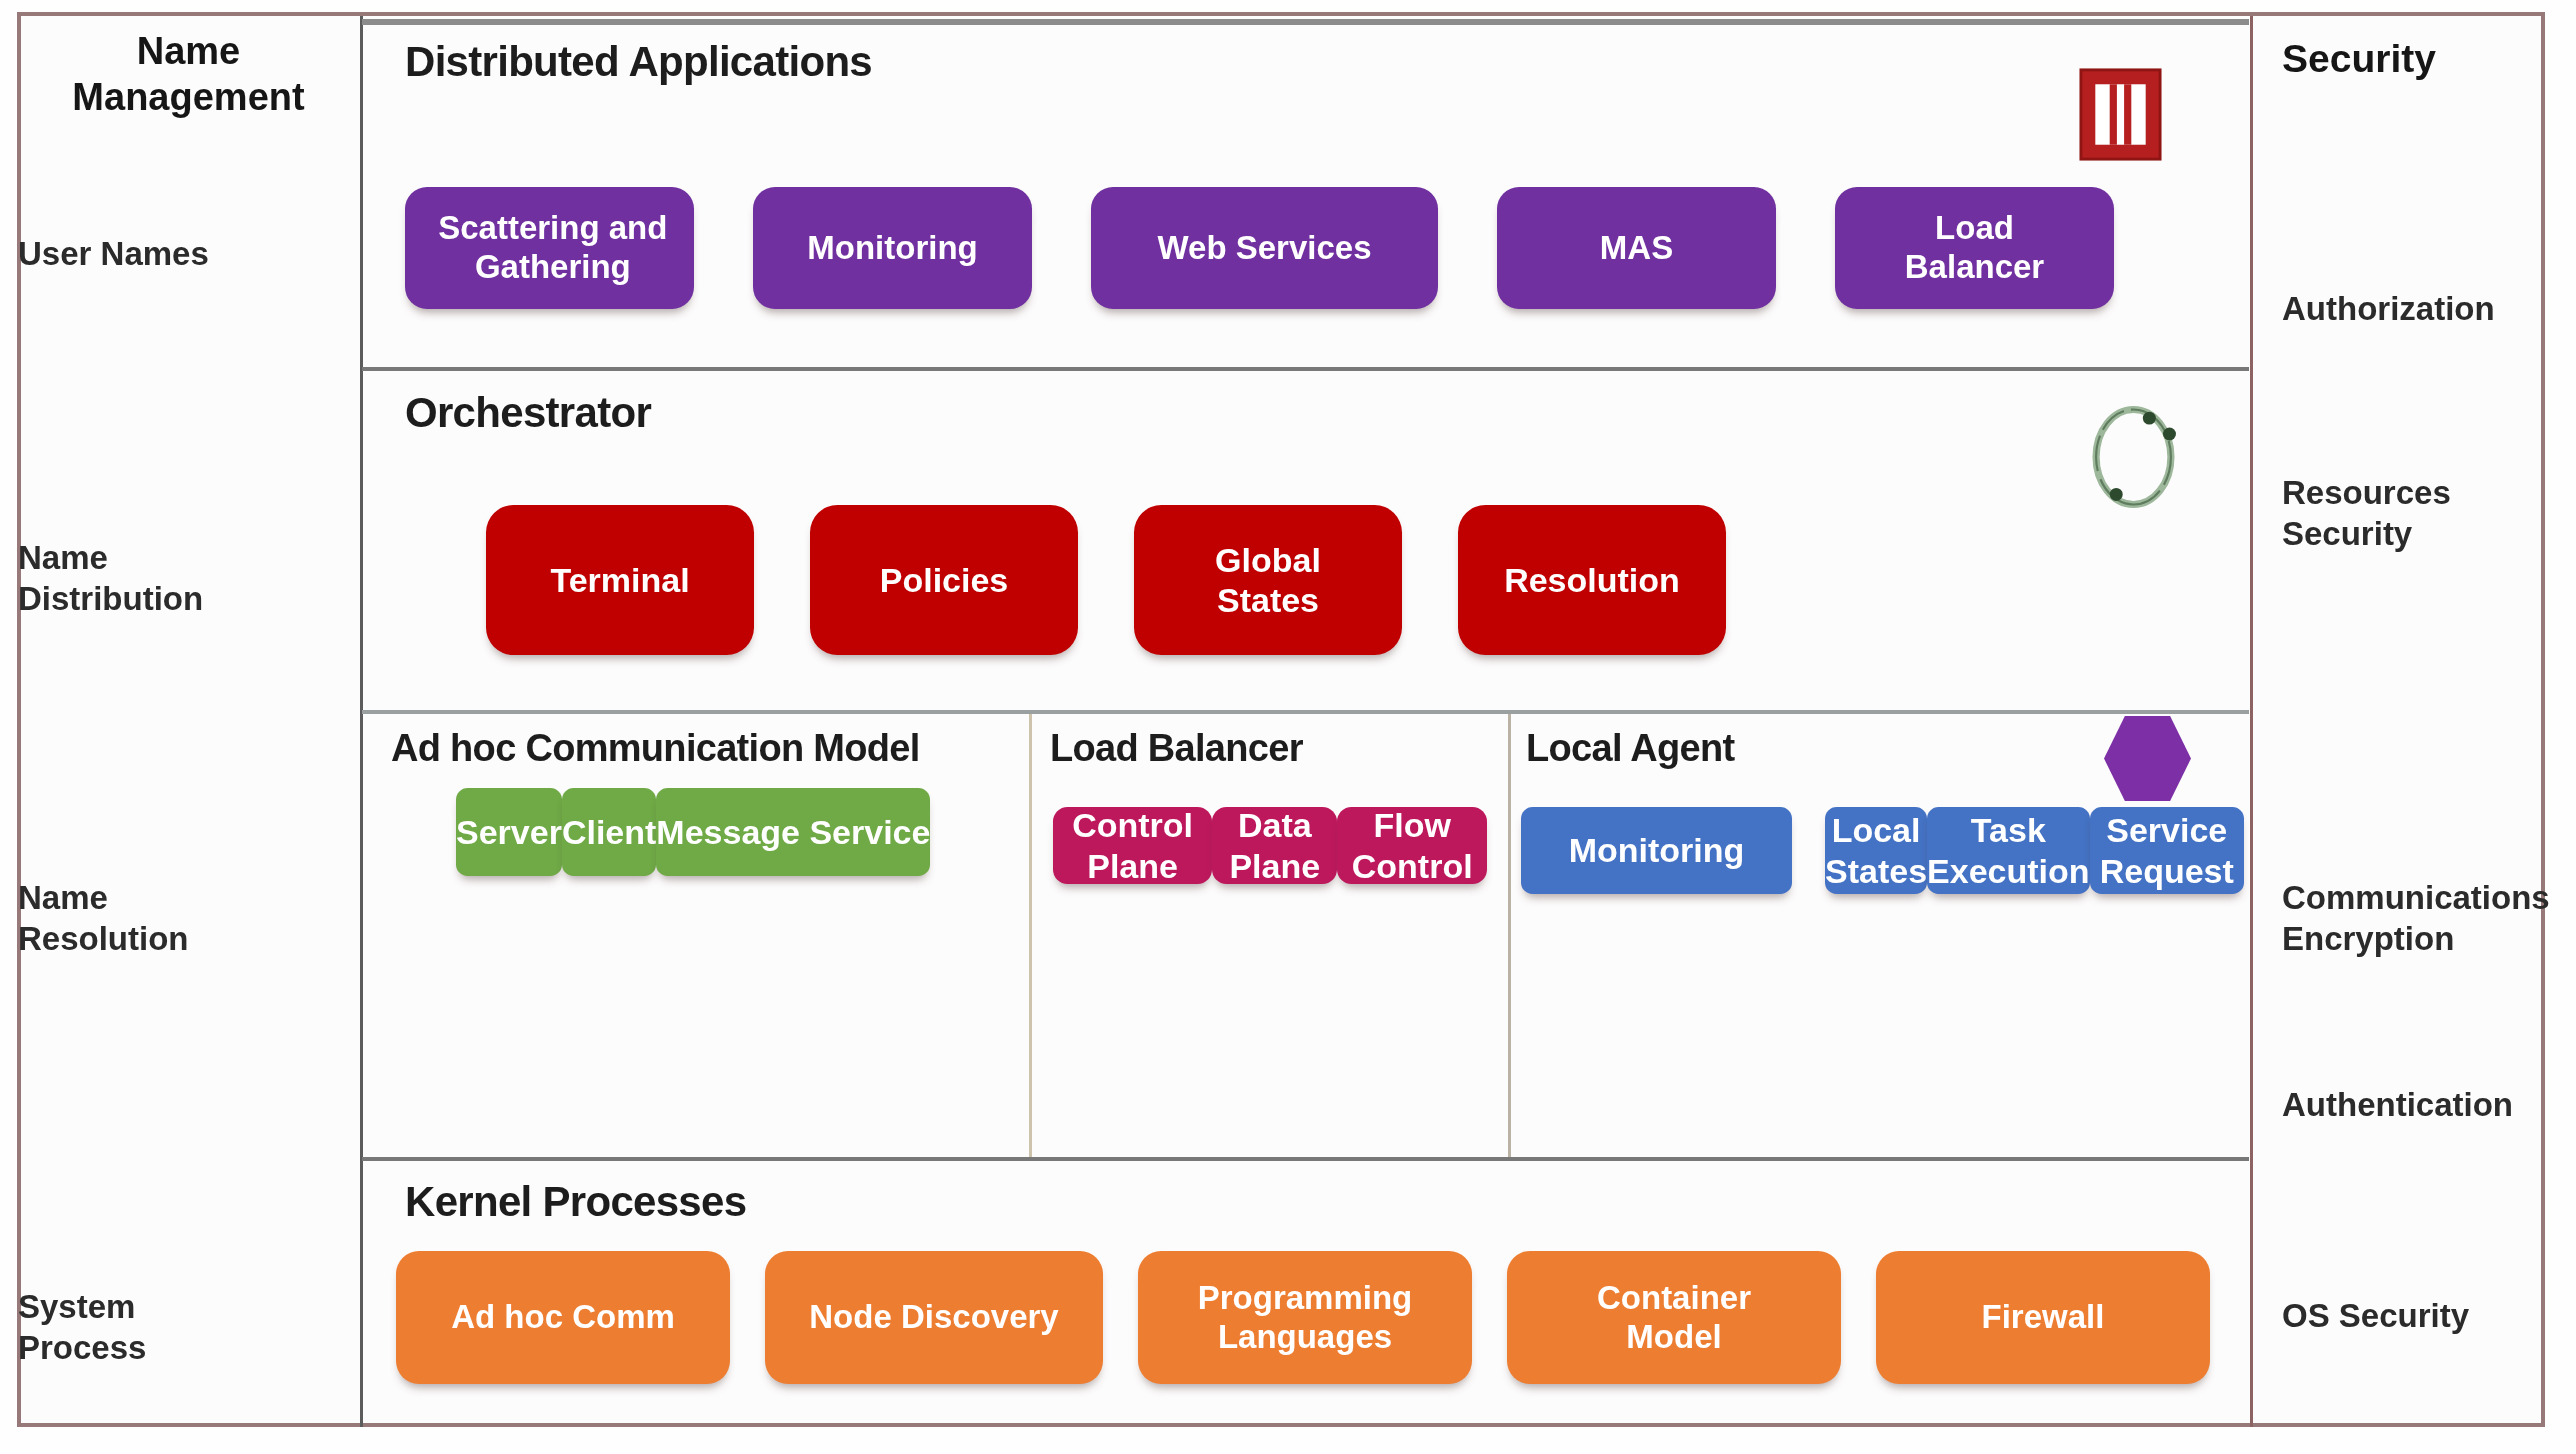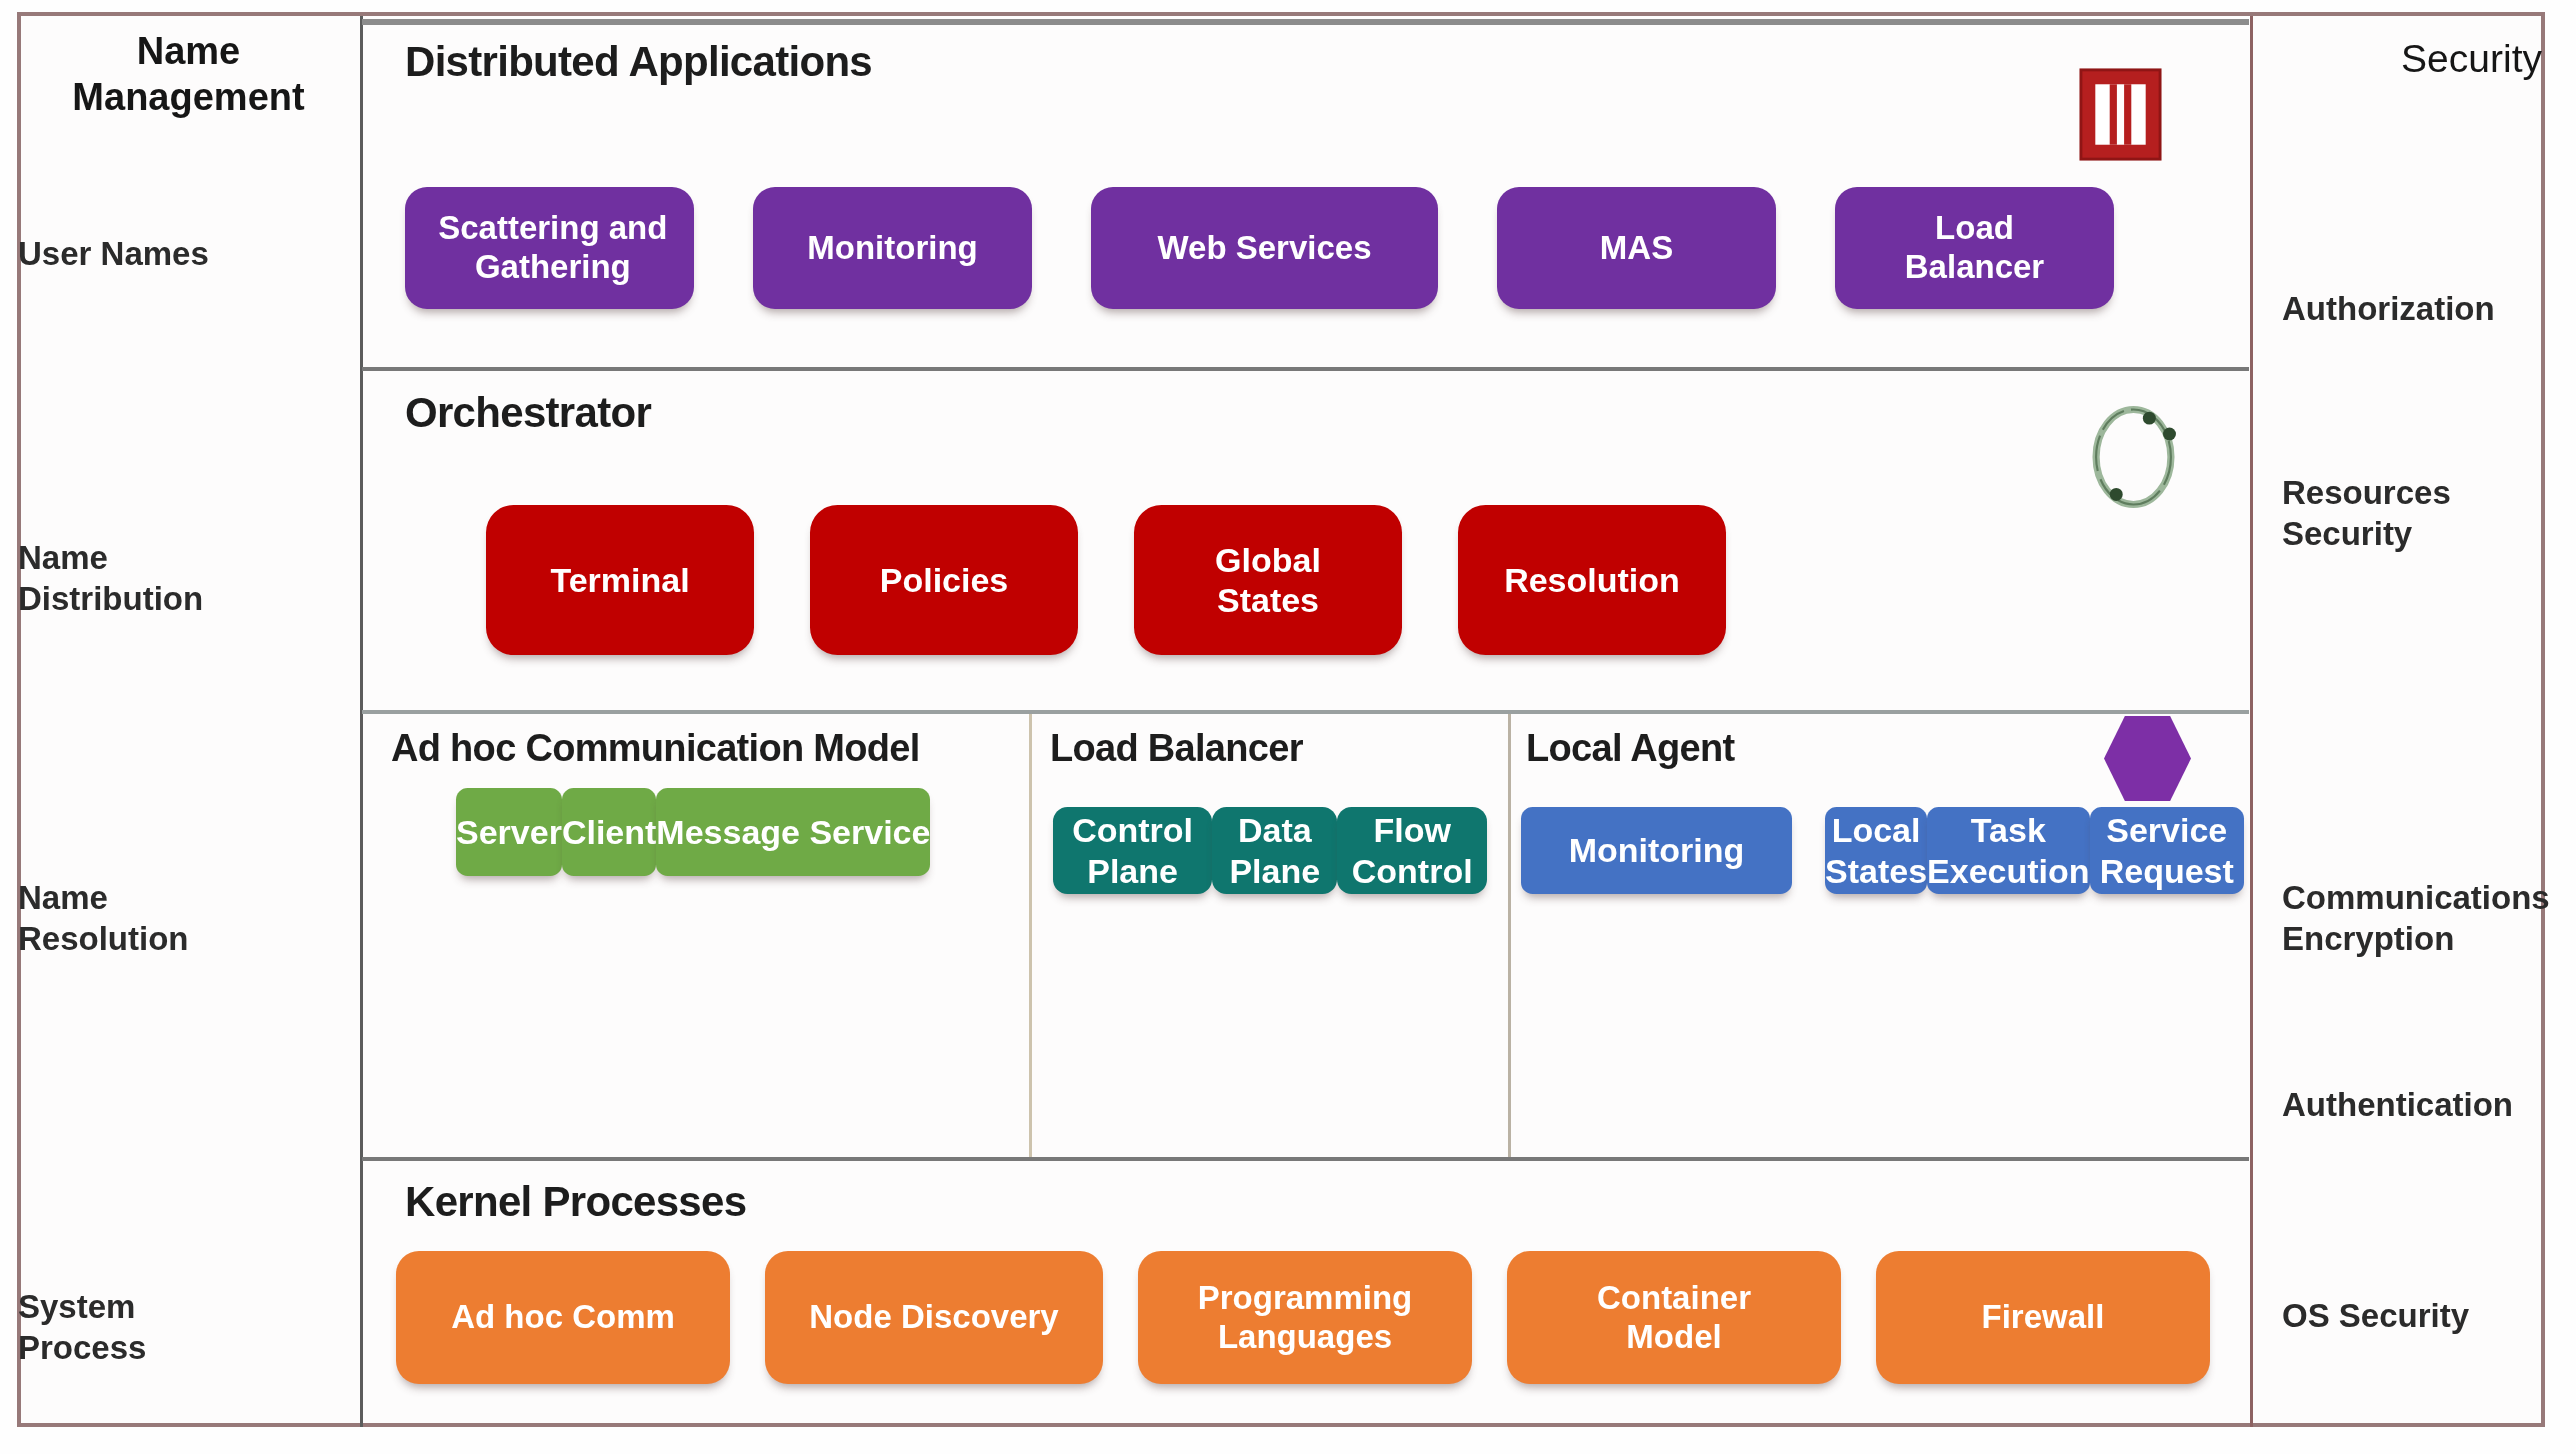--- a/index.html
+++ b/index.html
@@ -28,36 +28,36 @@
   .sec-title.small{font-size:38px;}
 
   
   .side-label{position:absolute;color:#2b2b2b;font-weight:600;font-size:33px;line-height:1.25;}
   .left-label{left:18px;width:341px;text-align:left;}
   .left-label .inner{display:inline-block;max-width:231px;}
   .left-title{left:18px;width:341px;text-align:center;font-size:38px;font-weight:700;color:#161616;line-height:1.2;}
   .left-title .inner{display:inline-block;max-width:239px;}
   .right-label{left:2253px;width:289px;padding-left:29px;box-sizing:border-box;text-align:left;}
   .right-label .inner{display:inline-block;max-width:217px;}
-  .right-title{font-size:39px;font-weight:400;color:#161616;text-align:right;}
+  .right-title{font-size:39px;font-weight:700;color:#161616;}
 
   
   .row{position:absolute;display:flex;align-items:stretch;}
   .stack{position:absolute;display:flex;flex-direction:row;}
   .box{display:flex;align-items:center;justify-content:center;text-align:center;
     color:#ffffff;font-weight:600;box-sizing:border-box;
     box-shadow:0 7.2px 10px -4.3px rgba(80,55,55,.45);}
   .box .lbl{display:inline-block;line-height:1.18;}
   .narrow .lbl{max-width:145px;}
   .narrow2 .lbl{max-width:170px;}
 
   .da-box{background:#7030a0;height:122px;border-radius:22px;font-size:33px;padding:0 17.4px;}
   .orc-box{background:#c00000;height:150px;border-radius:27.5px;font-size:34px;padding:0 14.5px;}
   .green-box{background:#6faa46;height:88px;border-radius:11.6px;font-size:34px;margin-bottom:27.5px;}
-  .gray-box{background:#0f766e;height:87px;border-radius:14.5px;font-size:34px;margin-bottom:26px;}
+  .gray-box{background:#be185d;height:77px;border-radius:14.5px;font-size:34px;margin-bottom:26px;}
   .blue-box{background:#4472c4;height:87px;border-radius:11.6px;font-size:34px;}
   .kernel-box{background:#ed7d31;height:133px;border-radius:23px;font-size:33px;padding:0 16px;}
 
   .blue-row1{display:flex;gap:33px;margin-bottom:23px;}
   .blue-row1 .m{width:271px;}
   .blue-row1 .ls{flex:1;}
   .blue-full{margin-bottom:23px;}
 
   
   .icon{position:absolute;}

